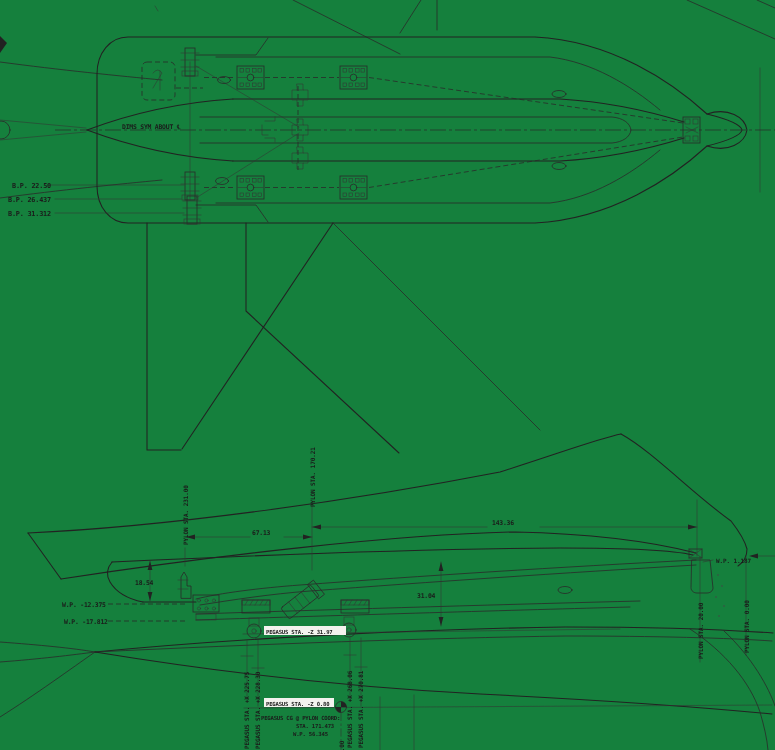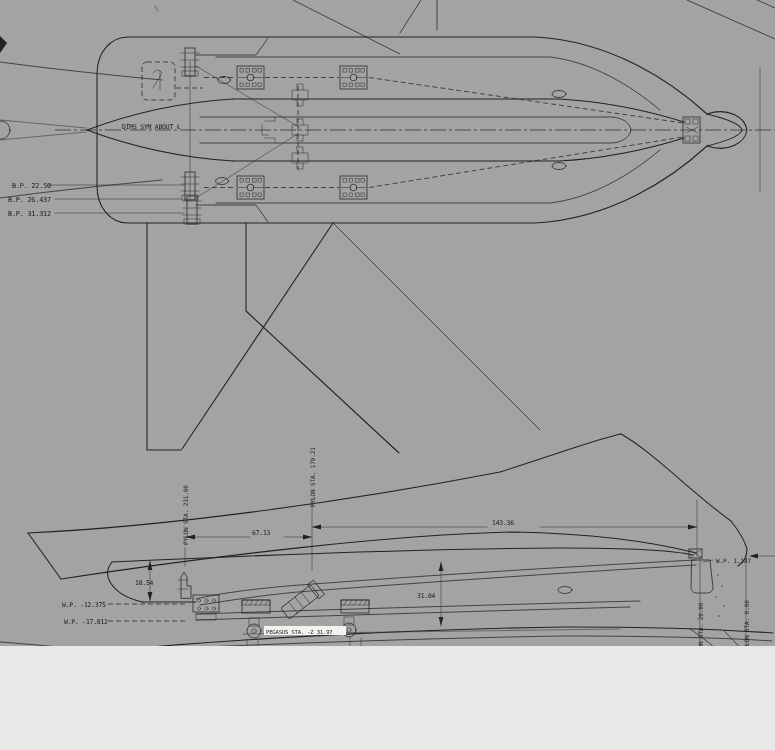--- a/index.html
+++ b/index.html
@@ -1,17 +1,17 @@
 <!DOCTYPE html>
 <html><head>
 <meta charset="utf-8">
 <style>
   html,body{margin:0;padding:0;background:#e8e8e6;}
-  .stage{position:relative;width:775px;height:646px;background:#a3a3a3;overflow:hidden;
-         font-family:"DejaVu Sans Mono","Liberation Mono",monospace;}
+  .stage{position:relative;width:775px;height:750px;background:#15803d;overflow:hidden;
+         font-family:"DejaVu Sans Mono","Liberation Mono",monospace;font-weight:bold;}
   svg{position:absolute;left:0;top:0;}
   .ln   {fill:none;stroke:#222;stroke-width:1.05;stroke-linecap:round;stroke-linejoin:round;}
   .md   {fill:none;stroke:#2a2a2a;stroke-width:0.8;stroke-linecap:round;}
   .tn   {fill:none;stroke:#333;stroke-width:0.55;stroke-linecap:round;}
   .dash {fill:none;stroke:#2a2a2a;stroke-width:0.8;stroke-dasharray:5 3;}
   .cl   {fill:none;stroke:#2a2a2a;stroke-width:0.7;stroke-dasharray:16 3 3 3;}
   .dd   {fill:none;stroke:#333;stroke-width:0.6;stroke-dasharray:8 2.5 2.5 2.5;}
   .arr  {fill:#222;stroke:none;}
   .bg   {fill:#f3f2ee;stroke:none;}
   text  {fill:#1b1b1b;font-family:"DejaVu Sans Mono","Liberation Mono",monospace;}

